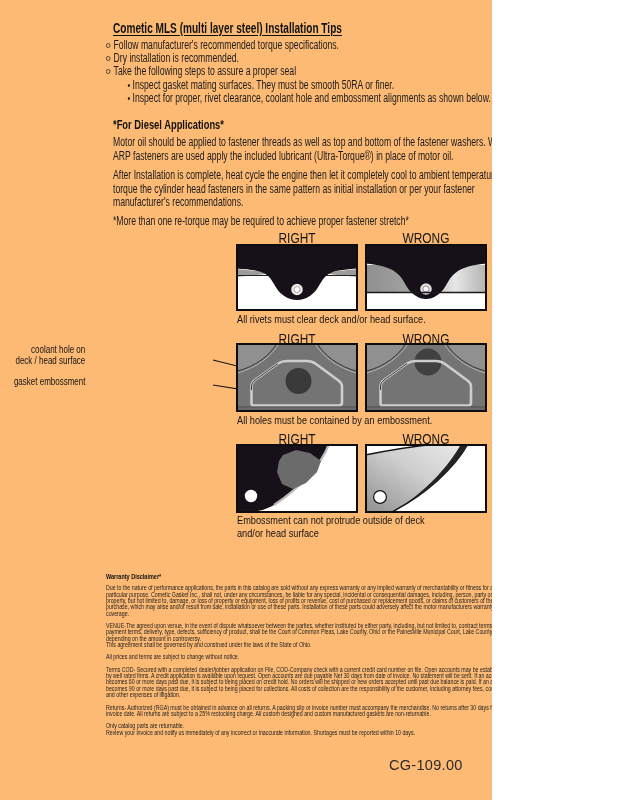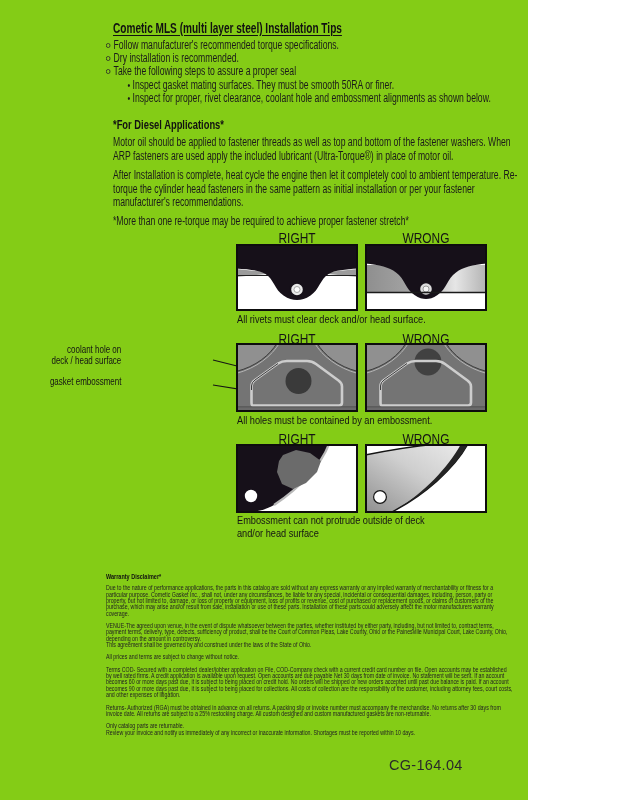--- a/index.html
+++ b/index.html
@@ -1,18 +1,18 @@
 <!DOCTYPE html>
 <html><head>
 <meta charset="utf-8">
 <style>
   html,body{margin:0;padding:0;background:#ffffff;}
   .page{
-    position:relative;width:492px;height:800px;background:#84cc16;overflow:hidden;
-    font-family:"Liberation Sans","DejaVu Sans",sans-serif;color:#1a1a1a;padding-left:36px;
+    position:relative;width:492px;height:800px;background:#fdba74;overflow:hidden;
+    font-family:"Liberation Sans","DejaVu Sans",sans-serif;color:#1a1a1a;
   }
   .abs{position:absolute;}
   
   .cx72{transform:scaleX(0.72);transform-origin:0 0;}
   .cx80{transform:scaleX(0.80);transform-origin:0 0;}
   .cx80r{transform:scaleX(0.80);transform-origin:100% 0;}
   .cx81{transform:scaleX(0.81);transform-origin:0 0;}
 
   .title{left:113px;top:20px;font-size:14px;font-weight:bold;white-space:nowrap;
          text-decoration:underline;text-underline-offset:2px;color:#111;}
@@ -168,15 +168,15 @@
     <p>Due to the nature of performance applications, the parts in this catalog are sold without any express warranty or any implied warranty of merchantability or fitness for a particular purpose.  Cometic Gasket Inc., shall not, under any circumstances, be liable for any special, incidental or consequential damages, including, person, party or property, but not limited to, damage, or loss of property or equipment, loss of profits or revenue, cost of purchased or replacement goods, or claims of customers of the purchase, which may arise and/or result from sale, installation or use of these parts.  Installation of these parts could adversely affect the motor manufacturers warranty coverage.</p>
     <p>VENUE-The agreed upon venue, in the event of dispute whatsoever between the parties, whether instituted by either party, including, but not limited to, contract terms, payment terms, delivery, type, defects, sufficiency of product, shall be the Court of Common Pleas, Lake County, Ohio or the Painesville Municipal Court, Lake County, Ohio, depending on the amount in controversy.
 This agreement shall be governed by and construed under the laws of the State of Ohio.</p>
     <p>All prices and terms are subject to change without notice.</p>
     <p>Terms COD- Secured with a completed dealer/jobber application on File, COD-Company check with a current credit card number on file.  Open accounts may be established by well rated firms.  A credit application is available upon request.  Open accounts are due payable Net 30 days from date of invoice.  No statement will be sent.  If an account becomes 60 or more days past due, it is subject to being placed on credit hold.  No orders will be shipped or new orders accepted until past due balance is paid.  If an account becomes 90 or more days past due, it is subject to being placed for collections.  All costs of collection are the responsibility of the customer, including attorney fees, court costs, and other expenses of litigation.</p>
     <p>Returns- Authorized (RGA) must be obtained in advance on all returns.  A packing slip or invoice number must accompany the merchandise.  No returns after 30 days from invoice date.  All returns are subject to a 25% restocking charge.  All custom designed and custom manufactured gaskets are non-returnable.</p>
     <p>Only catalog parts are returnable.
 Review your invoice and notify us immediately of any incorrect or inaccurate information.  Shortages must be reported within 10 days.</p>
   </div>
 
-  <div class="abs doccode">CG-164.04</div>
+  <div class="abs doccode">CG-109.00</div>
 
 </div>
 
 </body></html>

